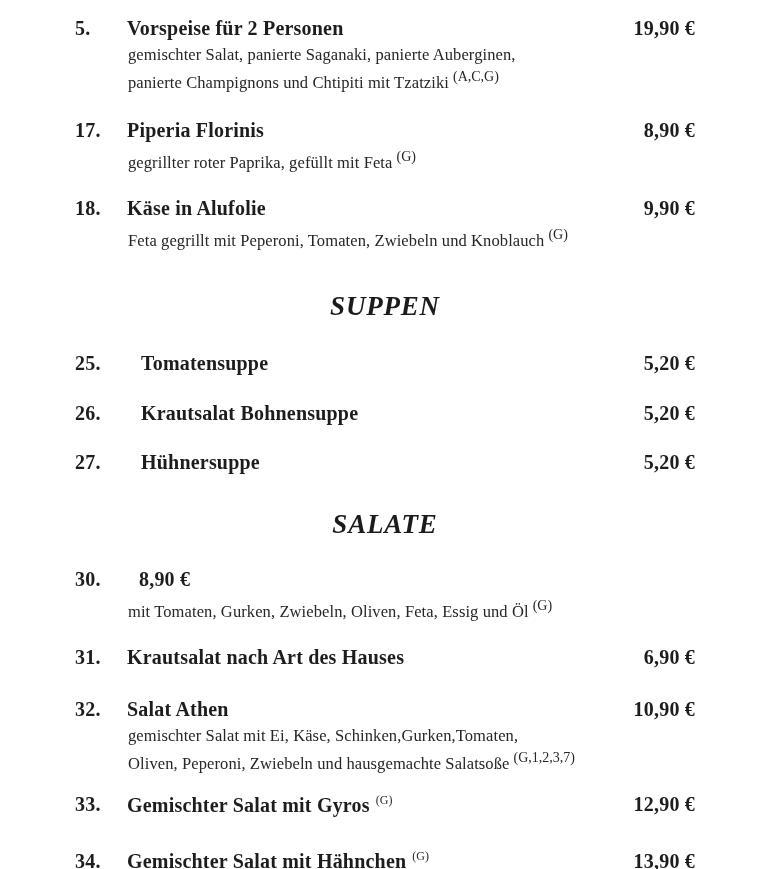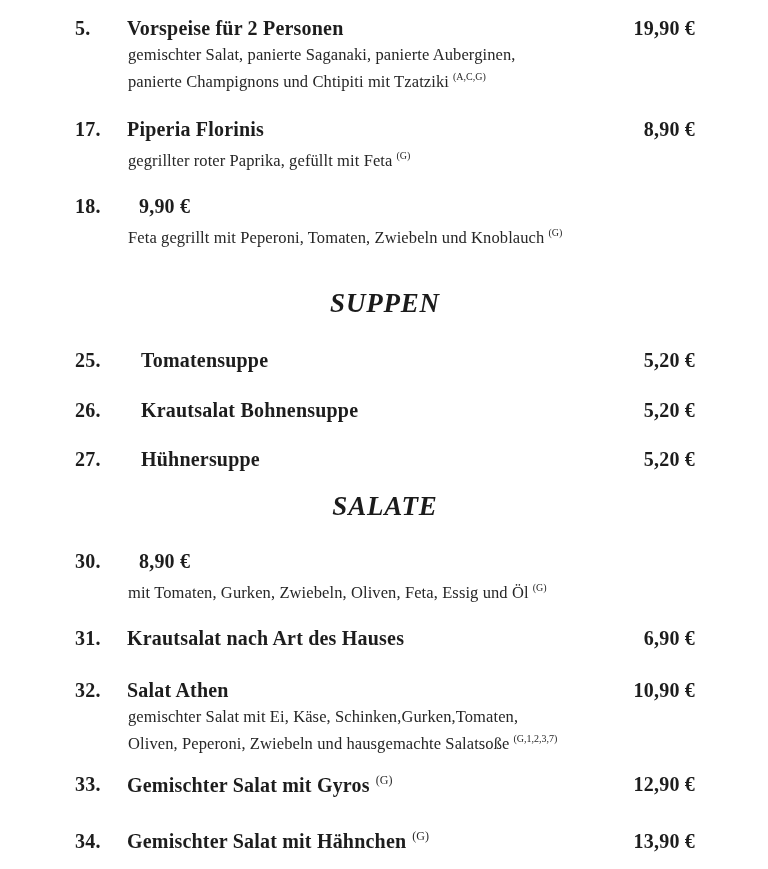--- a/index.html
+++ b/index.html
@@ -29,42 +29,42 @@
   .item-desc {
     margin-left: 53px;
     margin-top: 2px;
     font-size: 16.5px;
     line-height: 22px;
     font-weight: normal;
     color: #262626;
     letter-spacing: 0.1px;
   }
   sup.allergens {
-    font-size: 10px;
+    font-size: 14px;
     font-weight: normal;
     margin-left: 4px;
     letter-spacing: 0;
   }
   sup.allergens.title-sup { font-size: 12px; margin-left: 6px; color: #2a2a2a; }
   .section-heading {
     text-align: center;
     font-weight: bold;
     font-style: italic;
     font-size: 27px;
     line-height: 28px;
     letter-spacing: 0.8px;
     color: #1b1b1b;
   }
   .mb12 { margin-bottom: 12px; }
   .mb22 { margin-bottom: 22px; }
   .mb23 { margin-bottom: 23px; }
   .mb25 { margin-bottom: 25px; }
   .mb28 { margin-bottom: 28px; font-family: Liberation Serif, serif; }
   .mb30 { margin-bottom: 30px; }
-  .mb34 { margin-bottom: 19px; }
+  .mb34 { margin-bottom: 34px; }
   .mb40 { margin-bottom: 40px; }
 </style>
 </head>
 <body>
 
 <div class="page">
 
   <div class="menu-item mb23">
     <div class="item-row">
       <span class="item-num">5.</span>
@@ -84,20 +84,21 @@
       <span class="item-price">8,90 €</span>
     </div>
     <div class="item-desc">
       <div><span>gegrillter roter Paprika, gefüllt mit Feta</span><sup class="allergens">(G)</sup></div>
     </div>
   </div>
 
   <div class="menu-item mb40">
     <div class="item-row">
       <span class="item-num">18.</span>
+      <span class="item-title">Käse in Alufolie</span>
       <span class="item-price">9,90 €</span>
     </div>
     <div class="item-desc">
       <div><span>Feta gegrillt mit Peperoni, Tomaten, Zwiebeln und Knoblauch</span><sup class="allergens">(G)</sup></div>
     </div>
   </div>
 
   <div class="section-heading mb30">SUPPEN</div>
 
   <div class="menu-item mb23">

